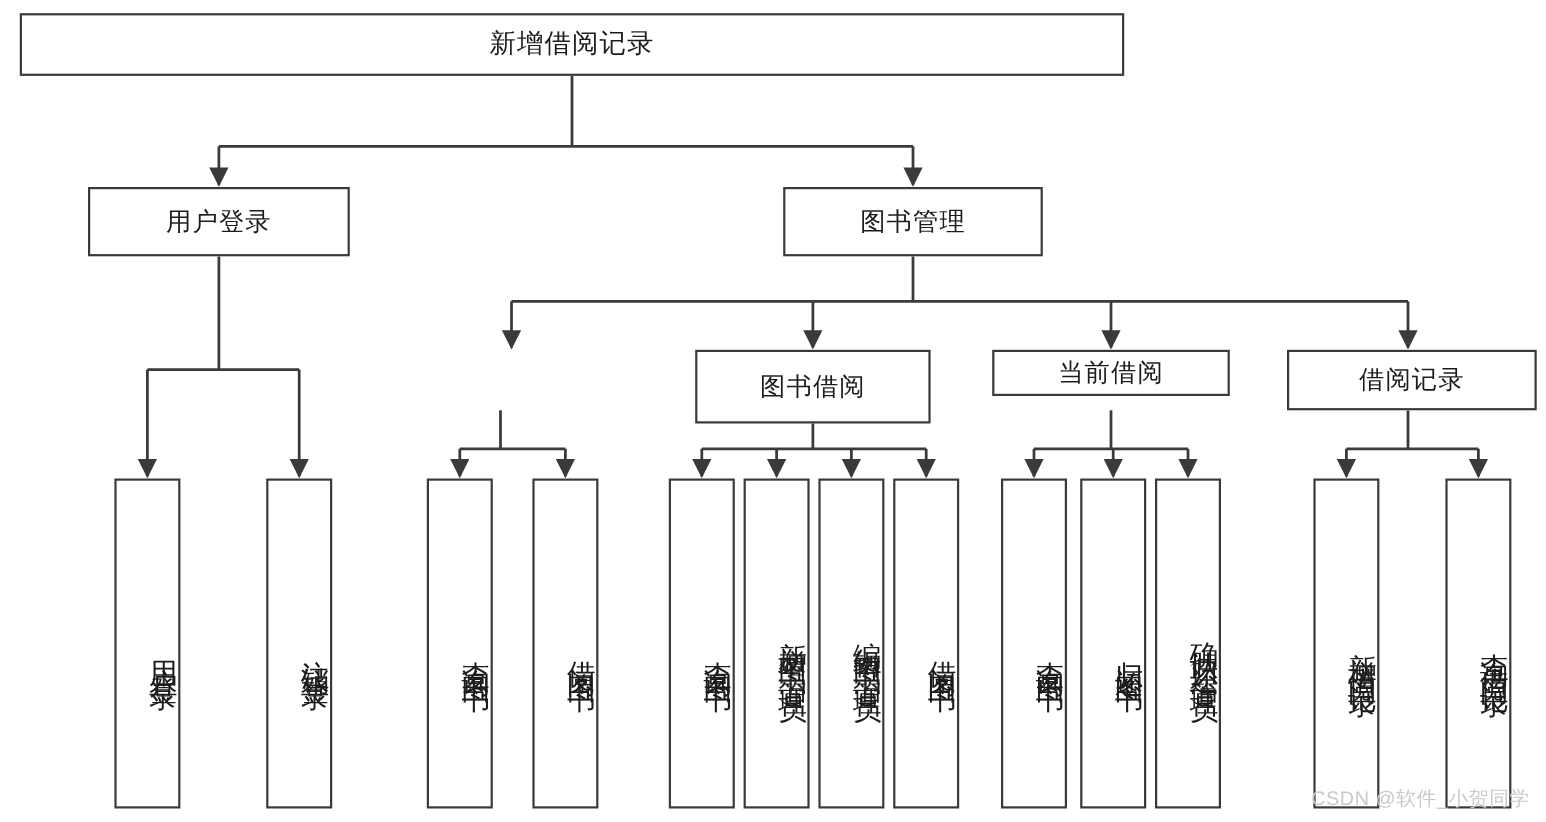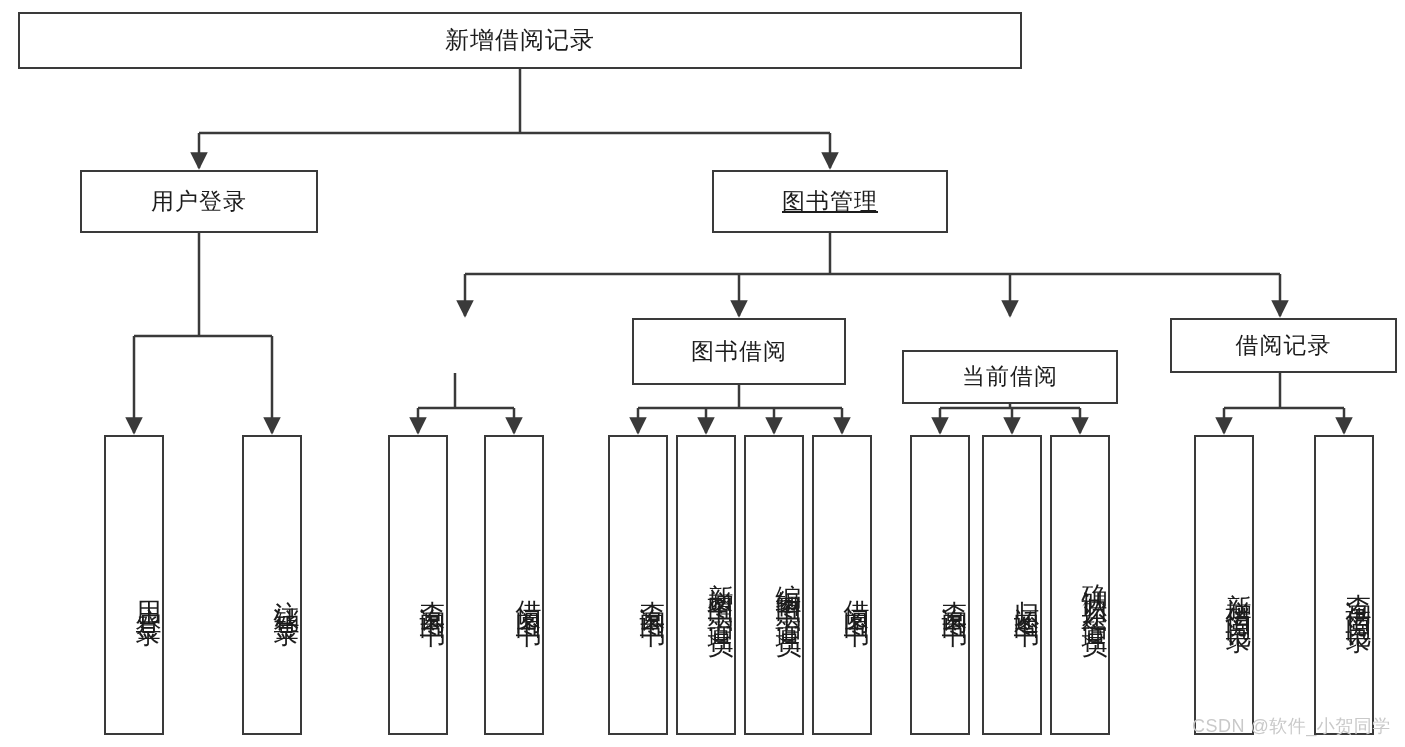--- a/index.html
+++ b/index.html
@@ -111,28 +111,28 @@
       </g>
   </svg>
 
   <div class="node horiz root" style="left: 18px; top: 12px; width: 1004px; height: 57px;">
       <span>新增借阅记录</span>
     </div>
 
   <div class="node horiz" style="left: 80px; top: 170px; width: 238px; height: 63px;">
       <span>用户登录</span>
     </div>
-  <div class="node horiz" style="left: 712px; top: 170px; width: 236px; height: 63px; text-decoration: underline;">
+  <div class="node horiz" style="left: 712px; top: 170px; width: 236px; height: 63px;">
       <span>图书管理</span>
     </div>
 
   <div class="node horiz" style="left: 632px; top: 318px; width: 214px; height: 67px;">
       <span>图书借阅</span>
     </div>
-  <div class="node horiz" style="left: 902px; top: 318px; width: 216px; height: 54px; margin-top: 32px;">
+  <div class="node horiz" style="left: 902px; top: 318px; width: 216px; height: 42px;">
       <span>当前借阅</span>
     </div>
   <div class="node horiz" style="left: 1170px; top: 318px; width: 227px; height: 55px;">
       <span>借阅记录</span>
     </div>
 
   <div class="node vert" style="left: 104px; top: 435px; width: 60px; height: 300px;">
       <span>用户登录</span>
     </div>
   <div class="node vert" style="left: 242px; top: 435px; width: 60px; height: 300px;">

